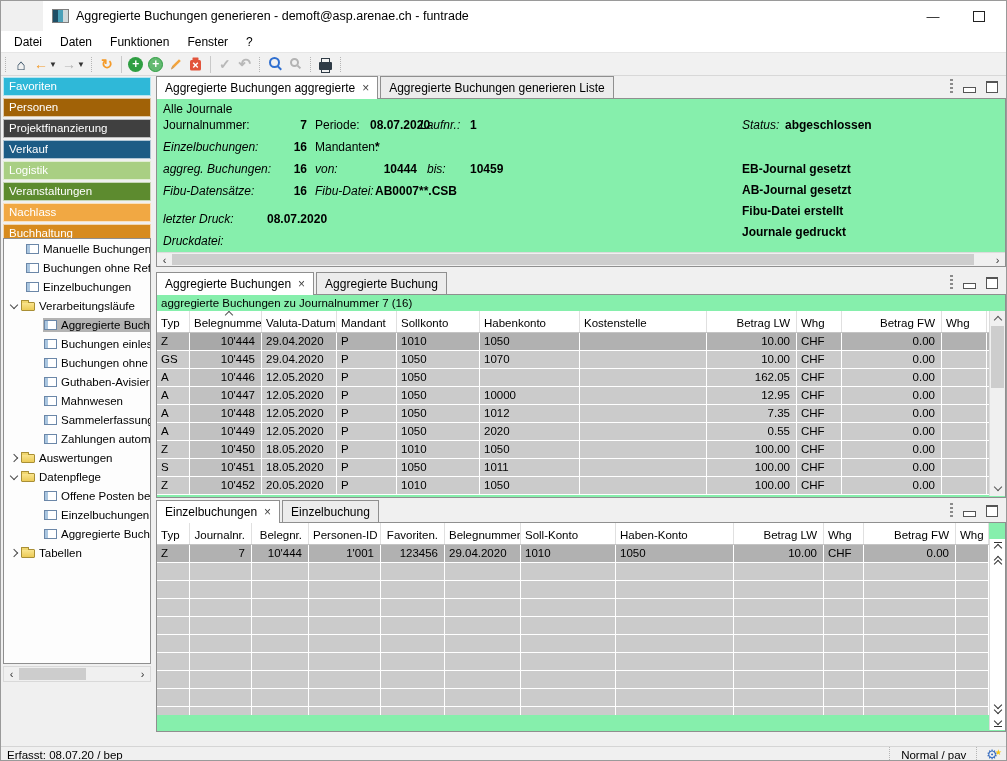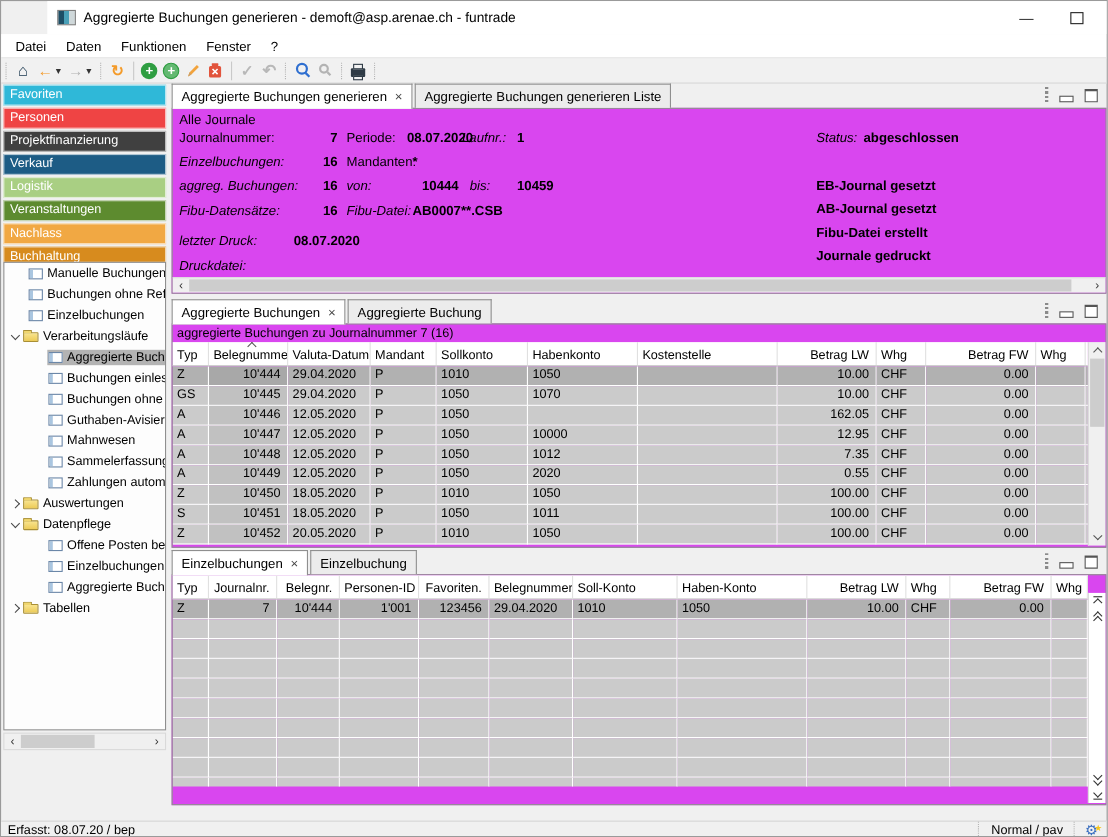--- a/index.html
+++ b/index.html
@@ -67,21 +67,21 @@
   .main{position:absolute;left:155px;top:75px;width:850px;height:670px;}
   .panel{position:absolute;left:0;width:850px;}
   .tabs{display:flex;height:22px;position:relative;z-index:2;align-items:flex-end;}
   .tab{border:1px solid #8f8f8f;border-bottom:none;background:#ececec;margin-right:2px;padding:0 8px;height:21px;line-height:20px;font-size:12px;color:#000;display:flex;align-items:center;gap:7px;}
   .tab.active{background:#fff;height:22px;margin-bottom:-1px;}
   .tab .x{font-size:12px;color:#444;}
   .panel-controls{margin-left:auto;display:flex;align-items:center;gap:10px;padding:0 8px 4px 0;}
   .dots{width:3px;height:15px;background:repeating-linear-gradient(#8a8a8a 0 2px,transparent 2px 4px);}
   .icon-min{width:11px;height:4px;border:1px solid #555;background:#fff;margin-top:6px;}
   .icon-max{width:10px;height:9px;border:1px solid #555;border-top:2px solid #555;background:#fff;}
-  .pcontent{position:relative;background:#d946ef;border:1px solid #8f8f8f;box-sizing:border-box;z-index:1;}
+  .pcontent{position:relative;background:#86efac;border:1px solid #8f8f8f;box-sizing:border-box;z-index:1;}
   
   .fields{position:relative;width:100%;height:153px;font-size:12px;color:#000;}
   .f{position:absolute;white-space:nowrap;}
   .it{font-style:italic;}
   .b{font-weight:bold;}
   .r-align{text-align:right;}
   .flag-line{height:21px;font-weight:bold;}
   .hscroll{position:absolute;left:0;bottom:0;width:100%;height:14px;background:#f0f0f0;border-top:1px solid #dcdcdc;display:flex;align-items:center;box-sizing:border-box;}
   
   .subtitle{height:16px;line-height:16px;font-size:11.5px;padding-left:4px;color:#000;}
@@ -183,21 +183,21 @@
     <span class="grip"></span>
     <span class="tb">
         <span class="printer"></span>
       </span>
     <span class="grip"></span>
   </div>
 
   <div class="sidebar">
     <div>
         <div class="cat" style="background: rgb(47, 184, 216);">Favoriten</div>
-        <div class="cat" style="background: #ef4444;">Personen</div>
+        <div class="cat" style="background: #a16207;">Personen</div>
         <div class="cat" style="background: #404040;">Projektfinanzierung</div>
         <div class="cat" style="background: rgb(29, 92, 133);">Verkauf</div>
         <div class="cat" style="background: rgb(169, 207, 131);">Logistik</div>
         <div class="cat" style="background: rgb(93, 139, 47);">Veranstaltungen</div>
         <div class="cat" style="background: rgb(241, 168, 67);">Nachlass</div>
         <div class="cat" style="background: rgb(215, 139, 30);">Buchhaltung</div>
       </div>
     <div class="tree">
         <div class="tree-row" style="padding-left: 21px;">
           <div class="hl">
@@ -321,21 +321,21 @@
         </span>
       <span class="sb-arrow">›</span>
     </div>
   </div>
 
   <div class="main">
 
     <section class="panel" style="top:0;height:191px;">
       <div class="tabs">
         <div class="tab active">
-          <span>Aggregierte Buchungen generieren</span>
+          <span>Aggregierte Buchungen aggregierte</span>
           <span class="x">×</span>
         </div>
         <div class="tab">
           <span>Aggregierte Buchungen generieren Liste</span>
         </div>
         <div class="panel-controls">
           <span class="dots"></span>
           <span class="icon-min"></span>
           <span class="icon-max"></span>
         </div>

